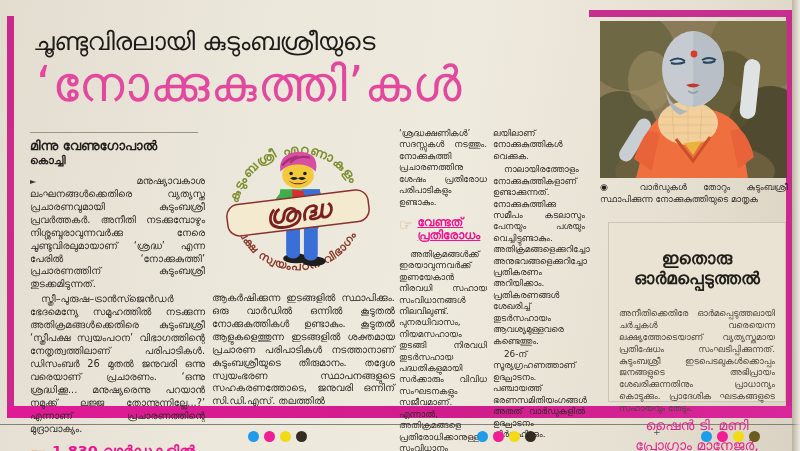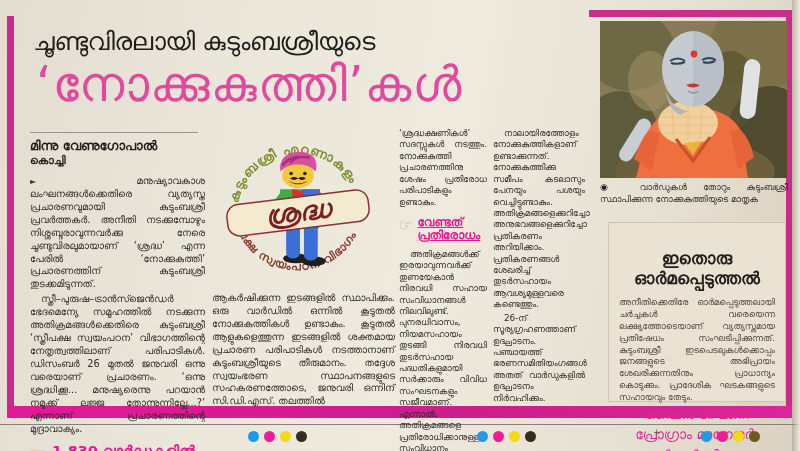--- a/index.html
+++ b/index.html
@@ -52,21 +52,21 @@
 
   
   .photo { position:absolute; left:600px; top:21px; width:187px; height:157px; }
   .photo-caption { position:absolute; left:600px; top:181px; width:188px;
     font-size:8.8px; line-height:1.35; color:#2e2a25; text-align:justify; }
   .photo-bullet { color:#1d1c19; font-size:9px; margin-right:2px; }
 
   .membox { position:absolute; left:608px; top:222px; width:178px; height:180px;
     background:#eae3d4; border:1px solid rgba(120,110,90,0.25); padding:26px 10px 6px 10px; }
   .membox-title { text-align:center; font-size:17px; font-weight:bold; color:#22201b; line-height:1.15; }
-  .membox-body { margin-top:9px; font-size:8.8px; line-height:1.35; text-align:justify; color:#4d463c; }
+  .membox-body { margin-top:20px; font-size:8.8px; line-height:1.35; text-align:justify; color:#4d463c; }
   .membox-sig { text-align:center; color:#e0268f; font-weight:normal;
     font-size:14px; line-height:1.45; }
 
   
   .reg { position:absolute; top:431px; display:flex; gap:5px; }
   .reg-1 { left:248px; } .reg-2 { left:477px; } .reg-3 { left:701px; }
   .dot { width:11px; height:11px; border-radius:50%; }
   .dot-c { background:#1e9be9; } .dot-m { background:#ef1f93; }
   .dot-y { background:#f2da15; } .dot-k { background:#342c20; }
   .reg-3 .dot-k { background:#6b5c22; }
@@ -150,20 +150,21 @@
     <p>‘ശ്രദ്ധക്ഷണികൾ’ സദസ്സുകൾ നടത്തും. നോക്കുകുത്തി പ്രചാരണത്തിനു ശേഷം പ്രതിരോധ പരിപാടികളും ഉണ്ടാകും.</p>
     <div class="subhead">
       <span class="hand">☞</span>
       <span class="subhead-text">വേണ്ടത് പ്രതിരോധം</span>
     </div>
     <p class="indent">അതിക്രമങ്ങൾക്ക് ഇരയാവുന്നവർക്ക് തുണയേകാൻ നിരവധി സഹായ സംവിധാനങ്ങൾ നിലവിലുണ്ട്. പുനരധിവാസം, നിയമസഹായം തുടങ്ങി നിരവധി തുടർസഹായ പദ്ധതികളുമായി സർക്കാരും വിവിധ സംഘടനകളും സജീവമാണ്. എന്നാൽ, അതിക്രമങ്ങളെ പ്രതിരോധിക്കാനുള്ള സംവിധാനം കുറവാണ്. അതു ലക്ഷ്യമിട്ടാണ് പ്രവർത്തനത്തിനിറങ്ങുന്നത്.</p>
 
   </div>
 
   <div class="col col4 narrow">
+    <p>ലയിലാണ് നോക്കുകുത്തികൾ വെക്കുക.</p>
     <p class="indent">നാലായിരത്തോളം നോക്കുകുത്തികളാണ് ഉണ്ടാക്കുന്നത്. നോക്കുകുത്തിക്കു സമീപം കടലാസും പേനയും പശയും വെച്ചിട്ടുണ്ടാകും. അതിക്രമങ്ങളെക്കുറിച്ചോ അനുഭവങ്ങളെക്കുറിച്ചോ പ്രതികരണം അറിയിക്കാം. പ്രതികരണങ്ങൾ ശേഖരിച്ച് തുടർസഹായം ആവശ്യമുള്ളവരെ കണ്ടെത്തും.</p>
     <p class="indent">26-ന് സൂര്യഗ്രഹണത്താണ് ഉദ്ഘാടനം. പഞ്ചായത്ത് ഭരണസമിതിയംഗങ്ങൾ അതത് വാർഡുകളിൽ ഉദ്ഘാടനം നിർവഹിക്കും.</p>
 
   </div>
 
   <div class="photo">
     <svg viewBox="0 0 187 157" width="187" height="157">
       <rect width="187" height="157" fill="#8a7a58"></rect>
       <ellipse cx="30" cy="30" rx="45" ry="40" fill="#6f6844"></ellipse>
       <ellipse cx="160" cy="25" rx="50" ry="45" fill="#7c7048"></ellipse>

